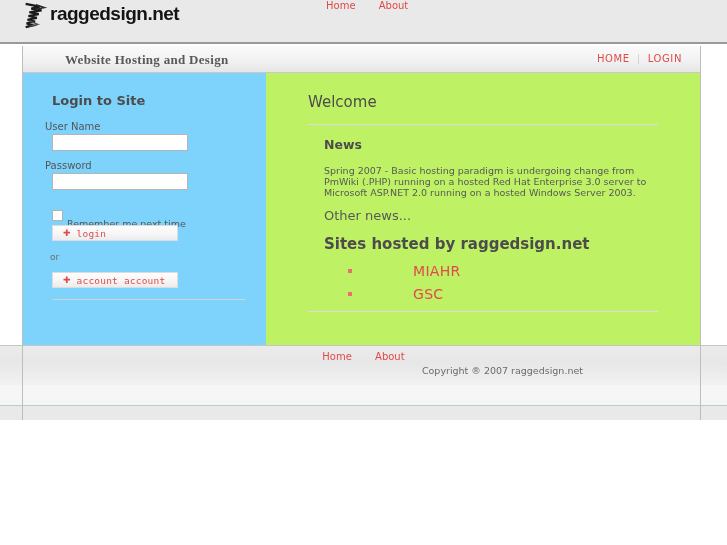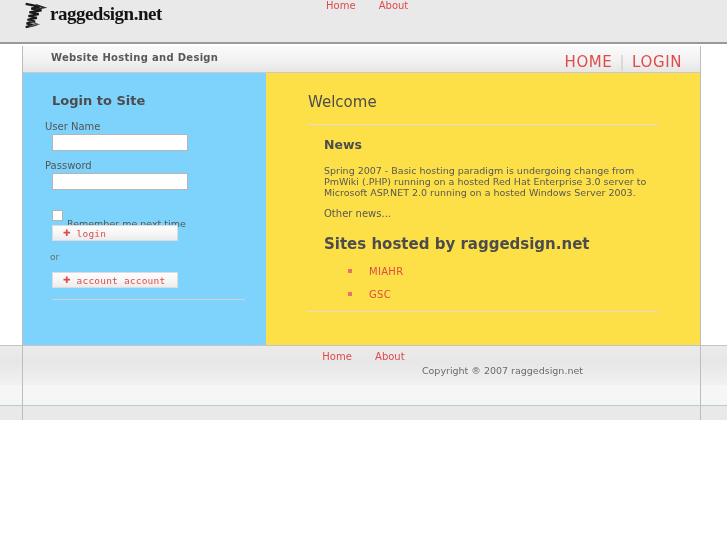--- a/index.html
+++ b/index.html
@@ -45,21 +45,21 @@
     position: absolute;
     left: 22px;
     top: 2px;
     height: 28px;
     display: block;
   }
   #logo-text {
     position: absolute;
     left: 50px;
     top: 3px;
-    font-family: Liberation Serif, serif;
+    font-family: Liberation Sans, sans-serif;
     font-size: 19px;
     font-weight: bold;
     letter-spacing: -0.5px;
     color: #141414;
     white-space: nowrap;
   }
 
   
   #top-nav {
     position: absolute;
@@ -82,32 +82,33 @@
     width: 679px;
     height: 27px;
     background: linear-gradient(to bottom, #fafafa 0%, #f2f2f2 55%, #e6e6e6 100%);
     border-bottom: 1px solid #c9c9c9;
     border-left: 1px solid #bdbdbd;
     border-right: 1px solid #bdbdbd;
     box-sizing: border-box;
   }
   #site-tagline {
     position: absolute;
-    left: 28px;
+    left: 42px;
     top: 6px;
-    font-size: 10px;
+    font-size: 13px;
     font-weight: bold;
     color: #595959;
     letter-spacing: 0.3px;
+    font-family: Liberation Serif, serif;
   }
   #util-nav {
     position: absolute;
     right: 18px;
     top: 7px;
-    font-size: 15px;
+    font-size: 10px;
     color: #c9c9c9;
     letter-spacing: 0.6px;
   }
   #util-nav a {
     color: #e04a4a;
     text-decoration: none;
   }
   #util-nav .sep {
     color: #cfcfcf;
     margin: 0 7px;
@@ -234,21 +235,21 @@
     background: #d2d2d2;
   }
 
   
   #main-col {
     position: absolute;
     left: 243px;
     top: 0;
     width: 436px;
     height: 272px;
-    background: #fde047;
+    background: #bef264;
     box-sizing: border-box;
   }
   #welcome-heading {
     position: absolute;
     left: 42px;
     top: 20px;
     font-size: 15px;
     color: #4c4c4c;
   }
   #welcome-rule {
@@ -273,21 +274,21 @@
     top: 92px;
     width: 332px;
     font-size: 9.5px;
     line-height: 11px;
     color: #585858;
   }
   #other-news {
     position: absolute;
     left: 58px;
     top: 135px;
-    font-size: 10px;
+    font-size: 13px;
     color: #585858;
   }
   #sites-heading {
     position: absolute;
     left: 58px;
     top: 162px;
     font-size: 15px;
     font-weight: bold;
     color: #4c4c4c;
   }
@@ -308,22 +309,23 @@
   #sites-list .bullet {
     width: 4px;
     height: 4px;
     background: #e8706f;
     margin-right: 17px;
     flex: none;
   }
   #sites-list a {
     color: #e04a4a;
     text-decoration: none;
-    font-size: 10px;
+    font-size: 14px;
     letter-spacing: 0.3px;
+    margin-left: 44px;
   }
   #sites-rule {
     position: absolute;
     left: 42px;
     top: 238px;
     width: 350px;
     height: 1px;
     background: #dddddd;
   }
 

